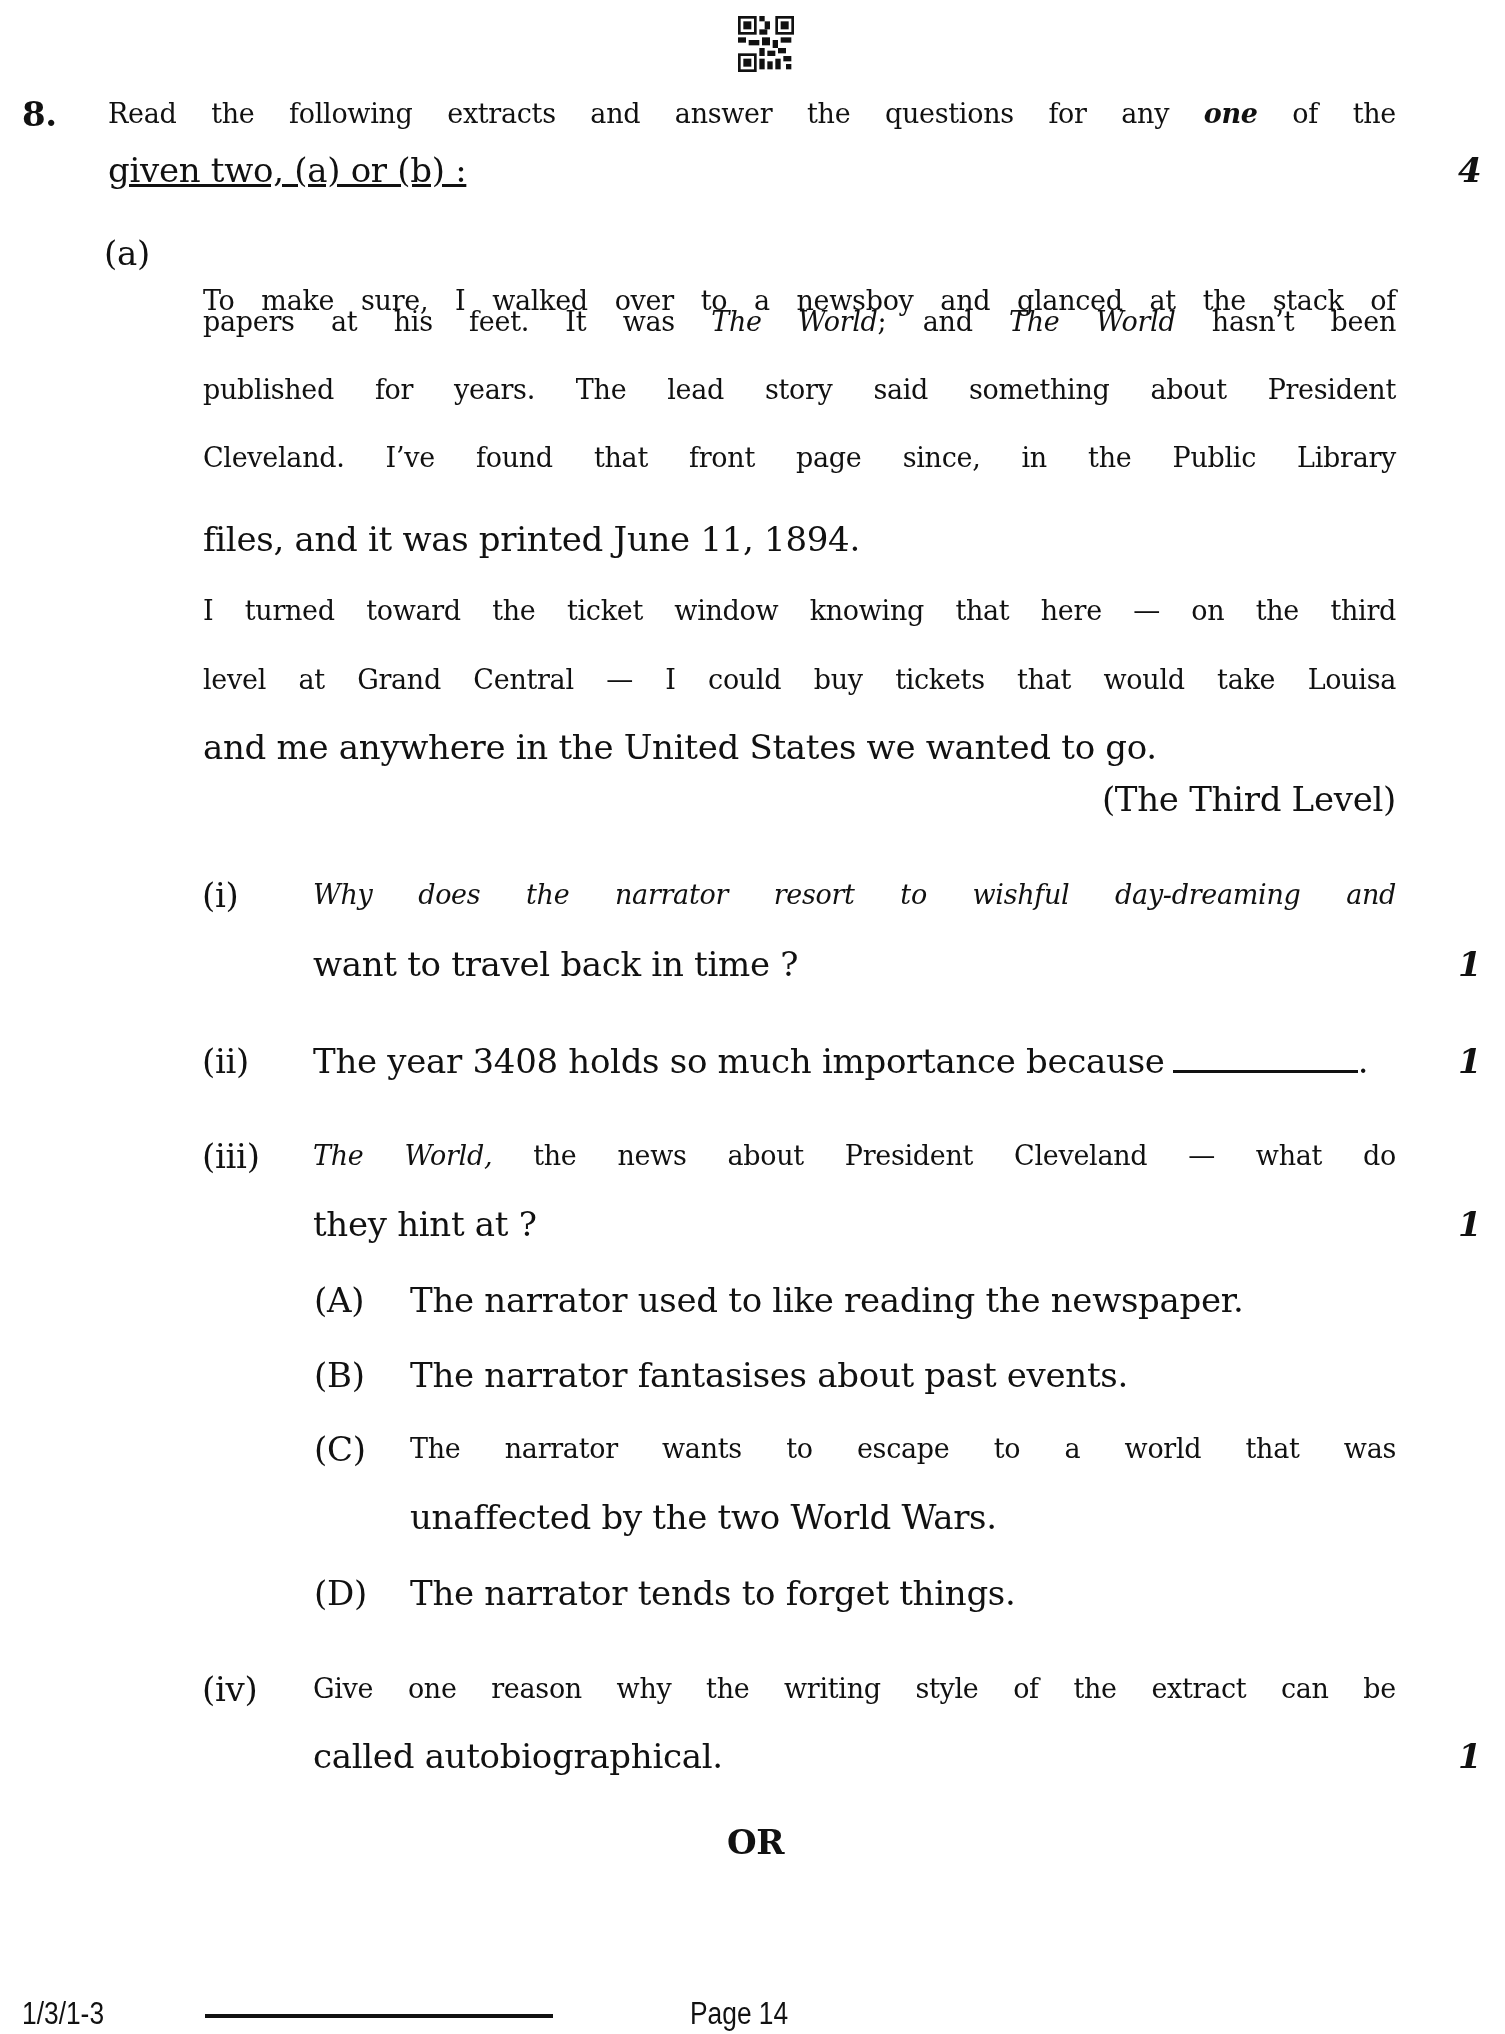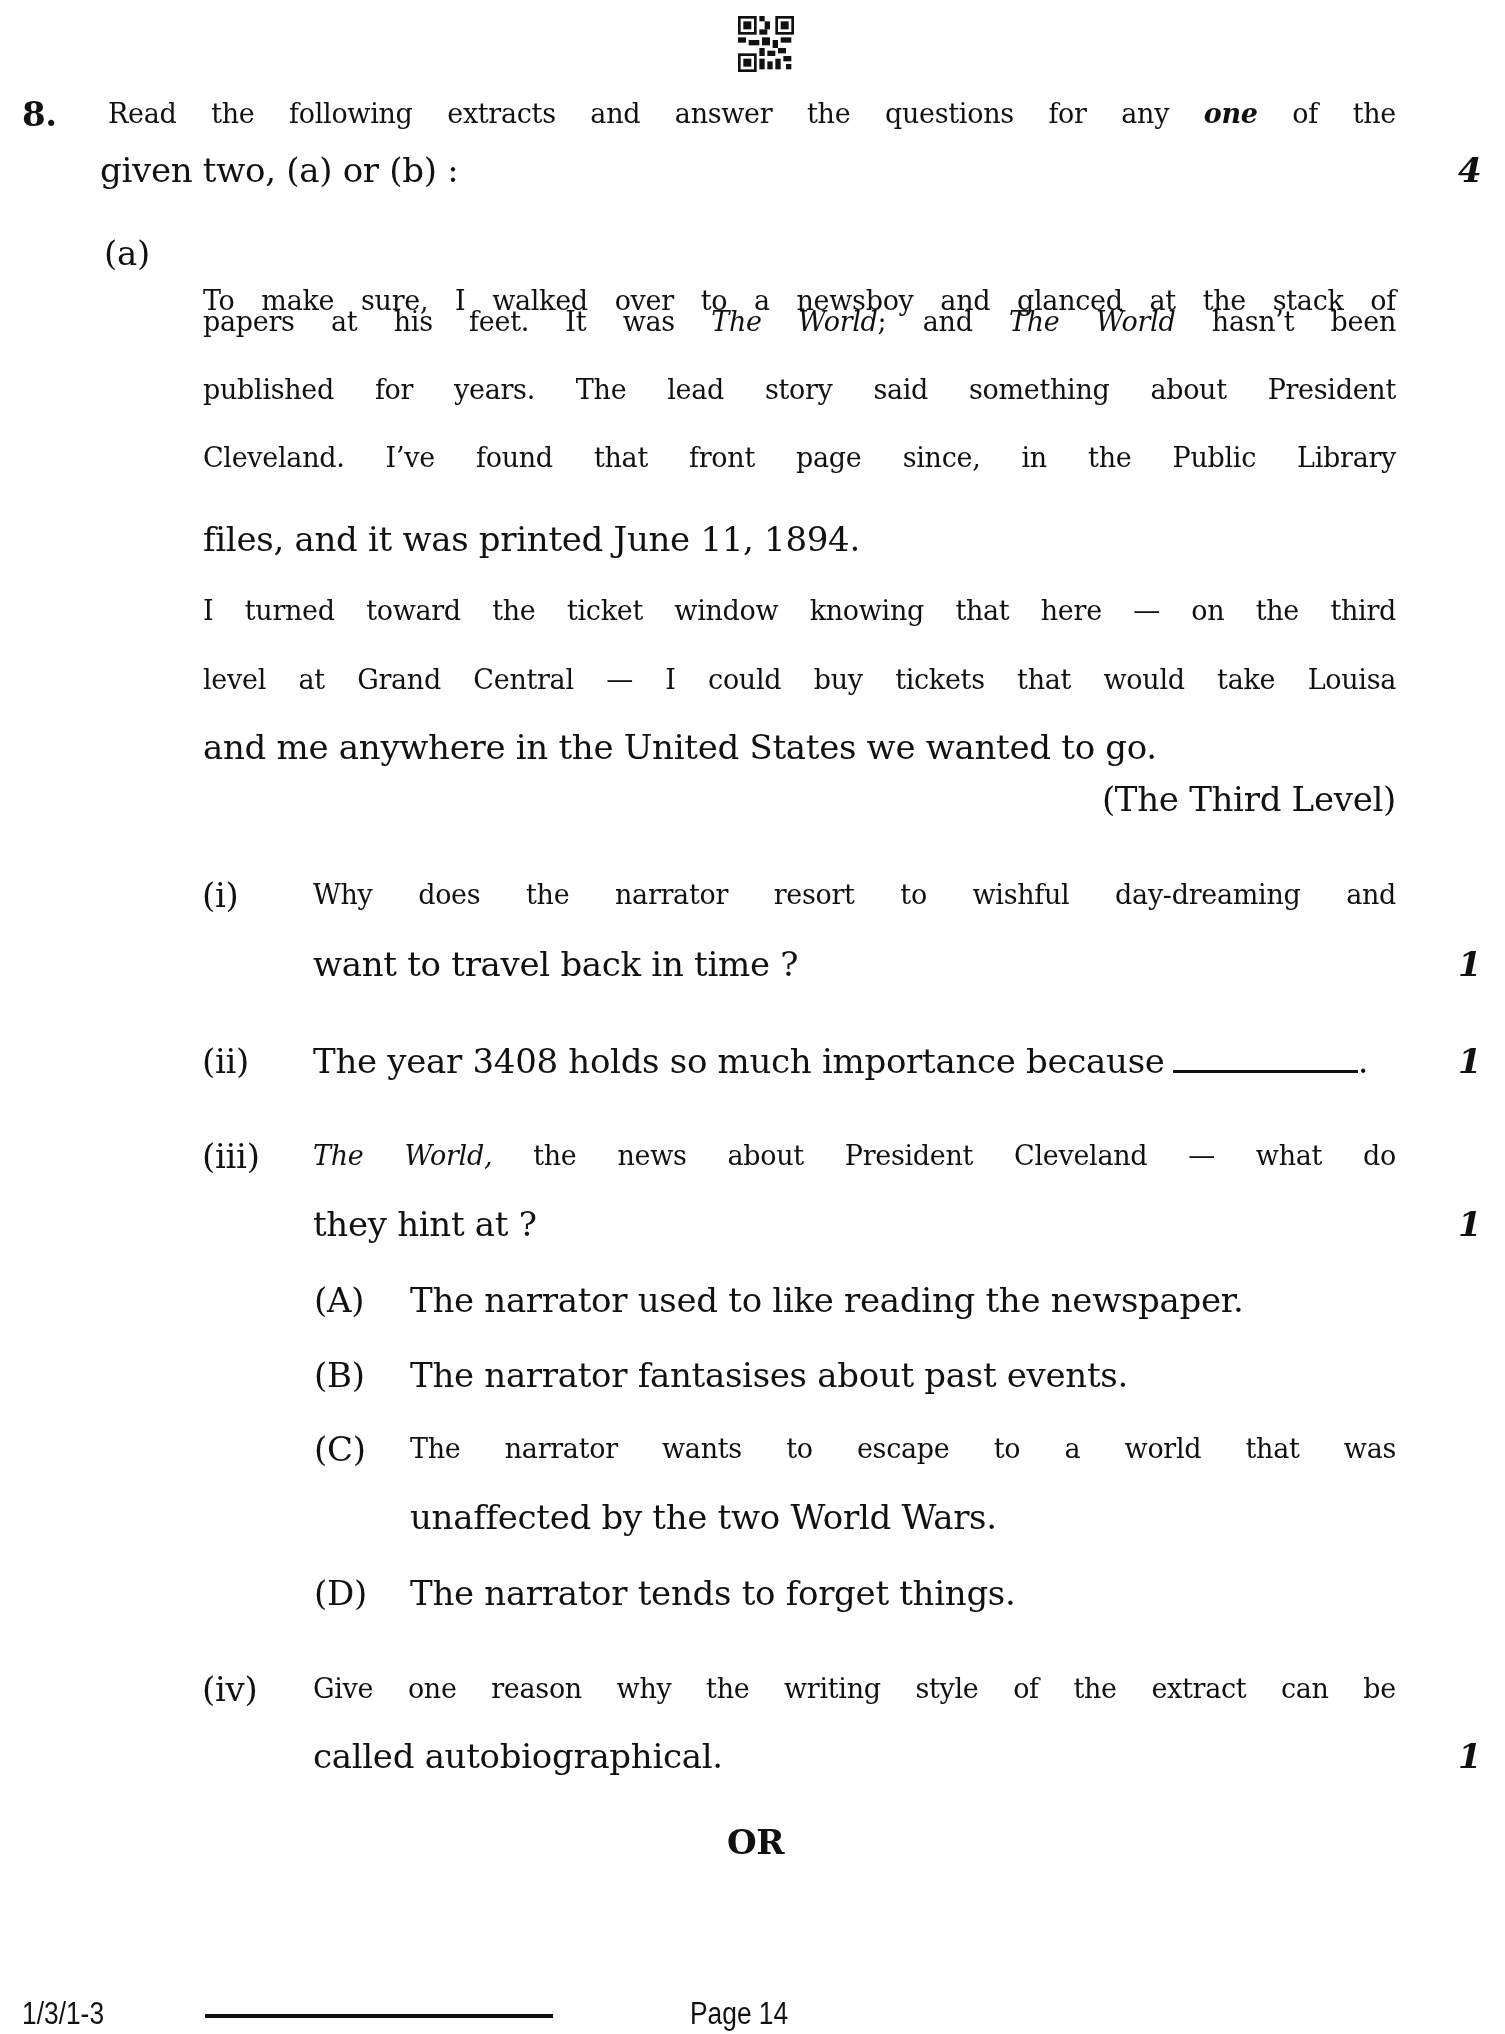--- a/index.html
+++ b/index.html
@@ -50,39 +50,39 @@
     <rect x="17" y="15" width="3" height="2" fill="#111"></rect>
     <rect x="18" y="18" width="2" height="2" fill="#111"></rect>
 </svg>
 
 <div class="abs txt" style="left:22px; top:94px; font-weight:bold;">8.</div>
 <div class="just" style="left:108px; top:94px; width:1288px;">
   <span>Read the following extracts and answer the questions for any</span>
   <b class="bi">one</b>
   <span>of the</span>
 </div>
-<div class="abs txt" style="left:100px; top:150px;">given two,  (a) or (b) :</div>
+<div class="abs txt" style="left:108px; top:150px;text-decoration:underline;">given two,  (a) or (b) :</div>
 <div class="mark" style="top:150px;">4</div>
 
 <div class="abs txt" style="left:104px; top:233px;">(a)</div>
 <div class="just" style="left:203px; top:233px; width:1193px;margin-top:48px;">To make sure, I walked over to a newsboy and glanced at the stack of</div>
 <div class="just" style="left:203px; top:302px; width:1193px;">
   <span>papers at his feet. It was </span><i class="it">The World</i><span>; and </span><i class="it">The World</i><span> hasn’t been</span>
 </div>
 <div class="just" style="left:203px; top:370px; width:1193px;">published for years. The lead story said something about President</div>
 <div class="just" style="left:203px; top:438px; width:1193px;">Cleveland. I’ve found that front page since, in the Public Library</div>
 <div class="abs txt" style="left:203px; top:507px;margin-top:12px;">files, and it was printed June 11, 1894.</div>
 
 <div class="just" style="left:203px; top:591px; width:1193px;">I turned toward the ticket window knowing that here — on the third</div>
 <div class="just" style="left:203px; top:660px; width:1193px;">level at Grand Central — I could buy tickets that would take Louisa</div>
 <div class="abs txt" style="left:203px; top:727px;">and me anywhere in the United States we wanted to go.</div>
 <div class="abs txt" style="right:109px; top:779px;">(The Third Level)</div>
 
 <div class="abs txt" style="left:202px; top:875px;">(i)</div>
-<div class="just" style="left:313px; top:875px; width:1083px;">Why does the narrator resort to wishful day-dreaming and</div>
+<div class="just" style="left:313px; top:875px; width:1083px;font-style:italic;">Why does the narrator resort to wishful day-dreaming and</div>
 <div class="abs txt" style="left:313px; top:944px;">want to travel back in time ?</div>
 <div class="mark" style="top:944px;">1</div>
 
 <div class="abs txt" style="left:202px; top:1041px;">(ii)</div>
 <div class="abs txt" style="left:313px; top:1041px;">
   <span>The year 3408 holds so much importance because</span><span class="blank"></span><span>.</span>
 </div>
 <div class="mark" style="top:1041px;">1</div>
 
 <div class="abs txt" style="left:202px; top:1136px;">(iii)</div>

